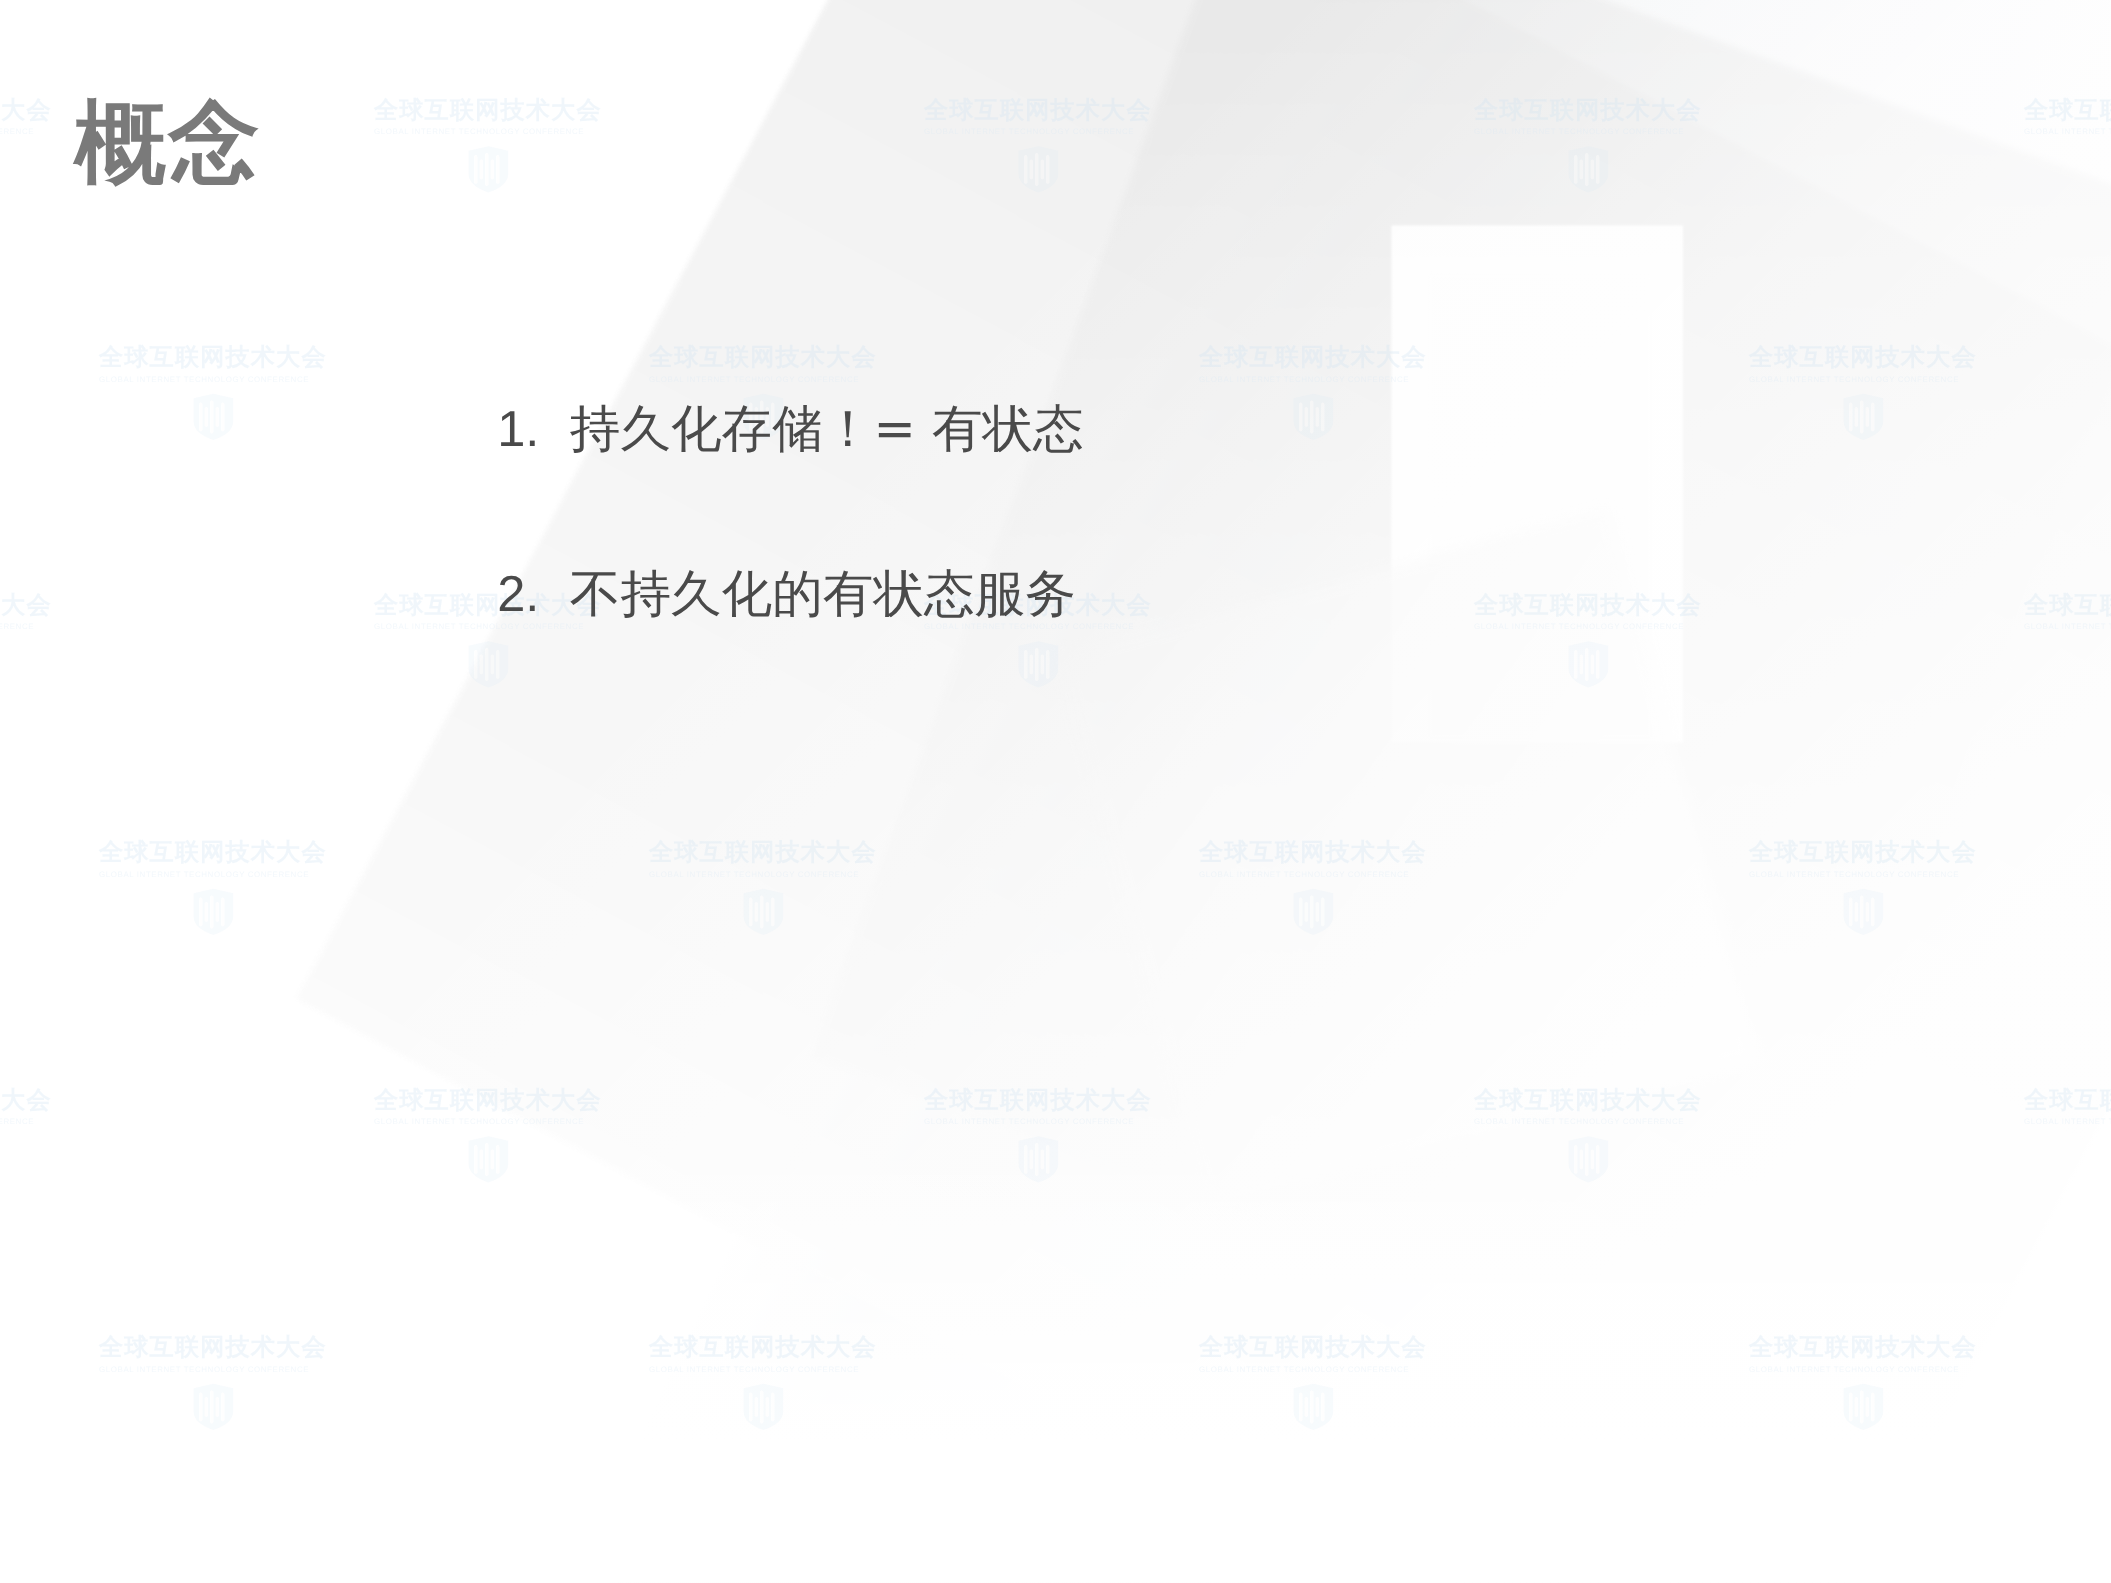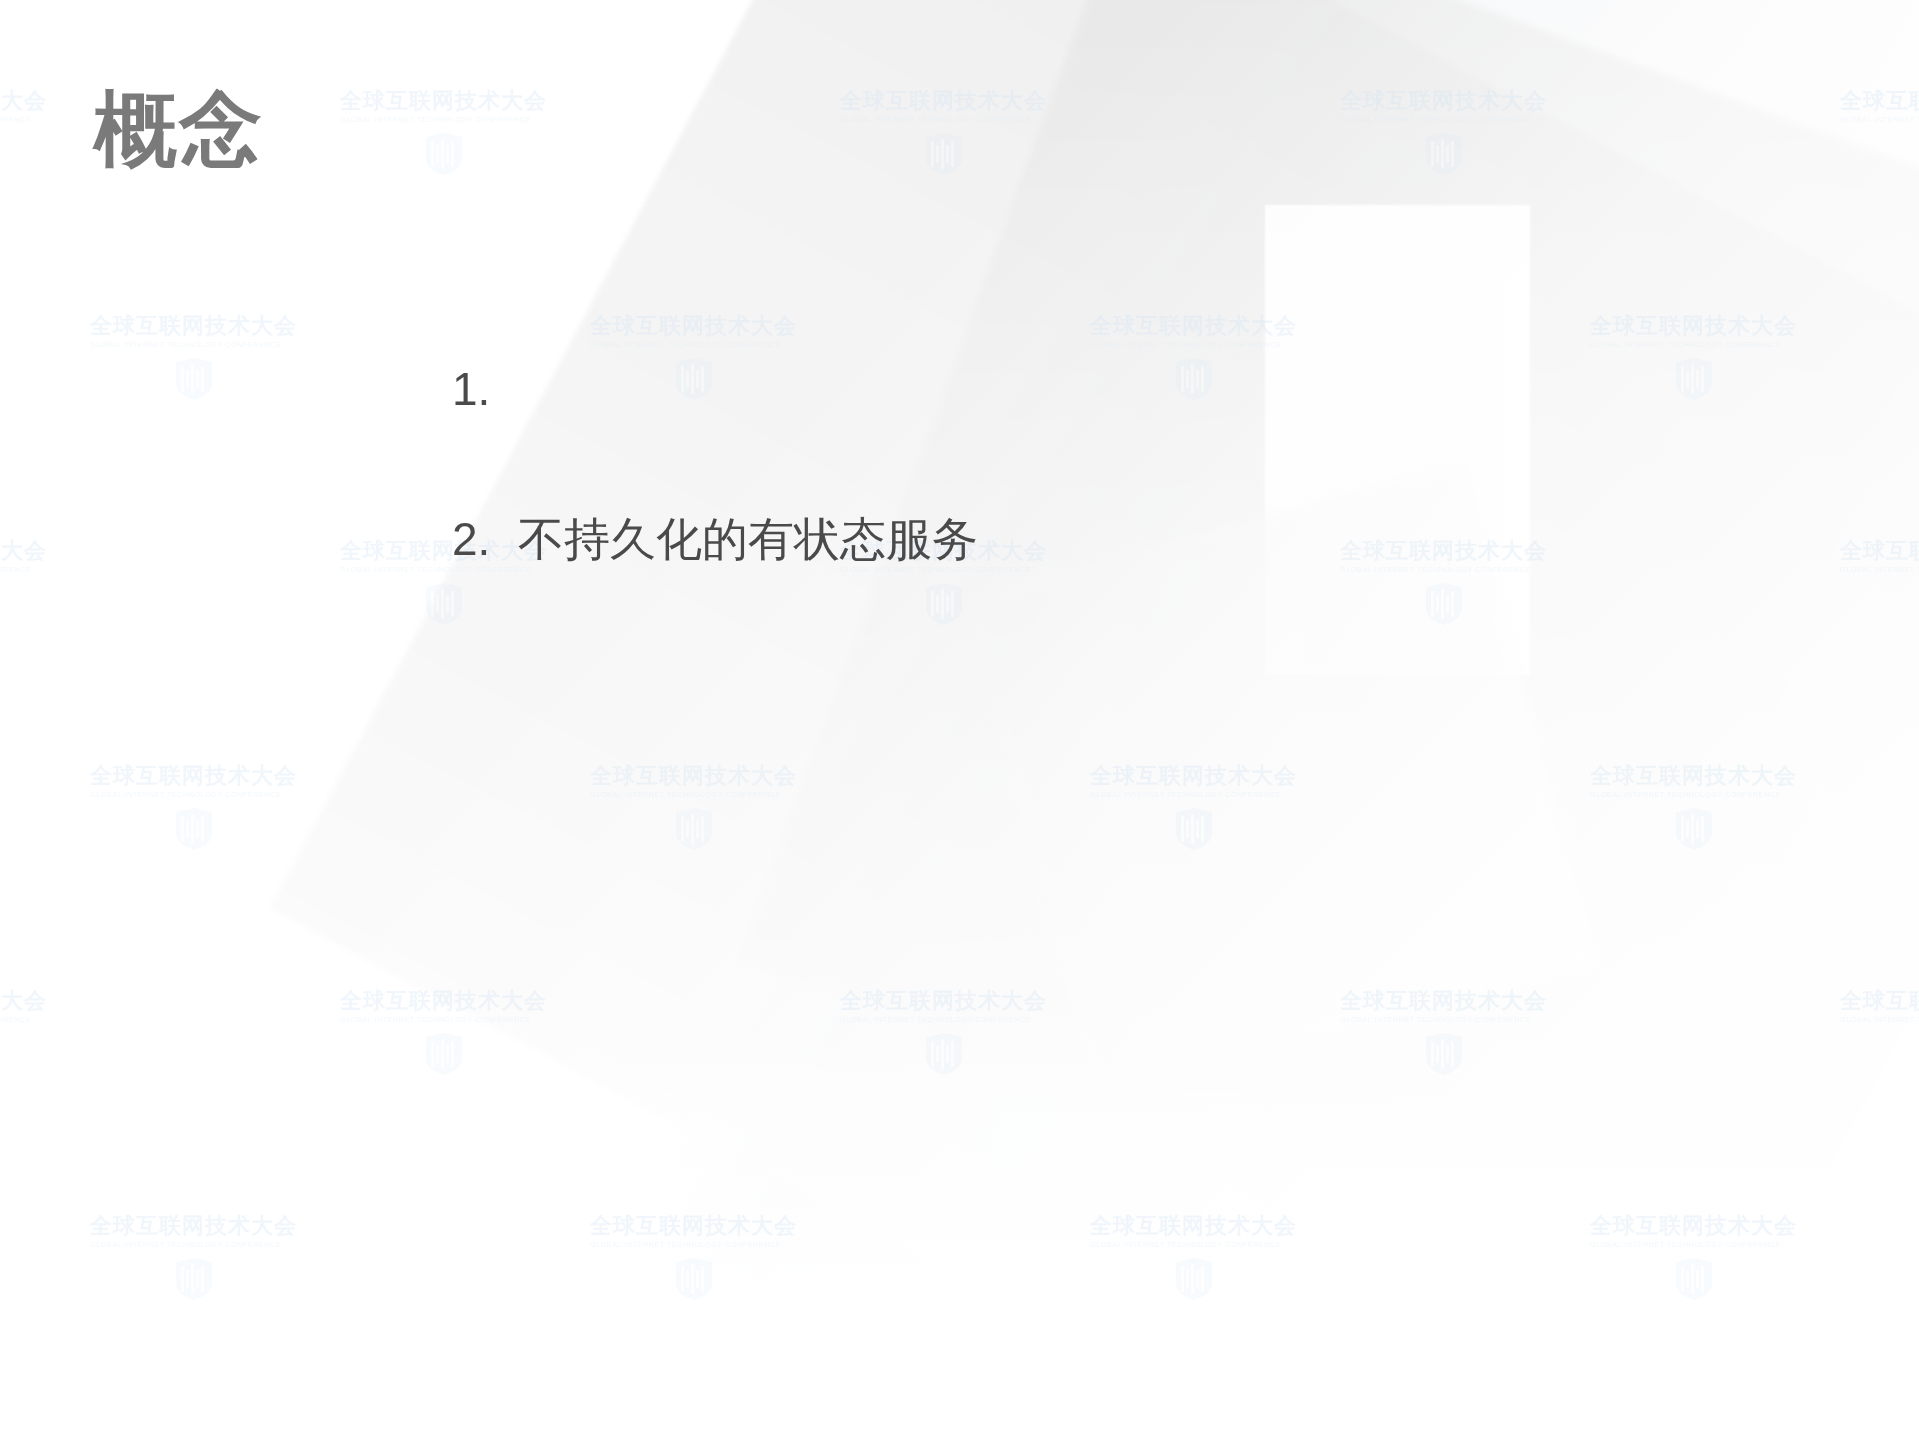--- a/index.html
+++ b/index.html
@@ -104,21 +104,21 @@
     letter-spacing:.55px;
     color:#d5e6f4;
     margin-top:4px;
     font-family:"Liberation Sans",sans-serif;
   }
   .wm-logo { width:44px; height:44px; flex:none; }
 
   
   .title {
     position:absolute;
-    left:94px; top:88px;
+    left:68px; top:88px;
     font-size:83px;
     line-height:1;
     font-weight:700;
     color:#7a7a7a;
     letter-spacing:2px;
     font-family:"DejaVu Sans","Liberation Sans",sans-serif;
   }
 
   
   .body-list {
@@ -615,20 +615,21 @@
           </g>
         </svg>
       </div>
     </div>
 
   <div class="title">概念</div>
 
   <div class="body-list">
     <div class="body-item">
       <span class="body-num">1.</span>
+      <span class="body-text">持久化存储！= 有状态</span>
     </div>
     <div class="body-item">
       <span class="body-num">2.</span>
       <span class="body-text">不持久化的有状态服务</span>
     </div>
   </div>
 
 
 </div>
 

